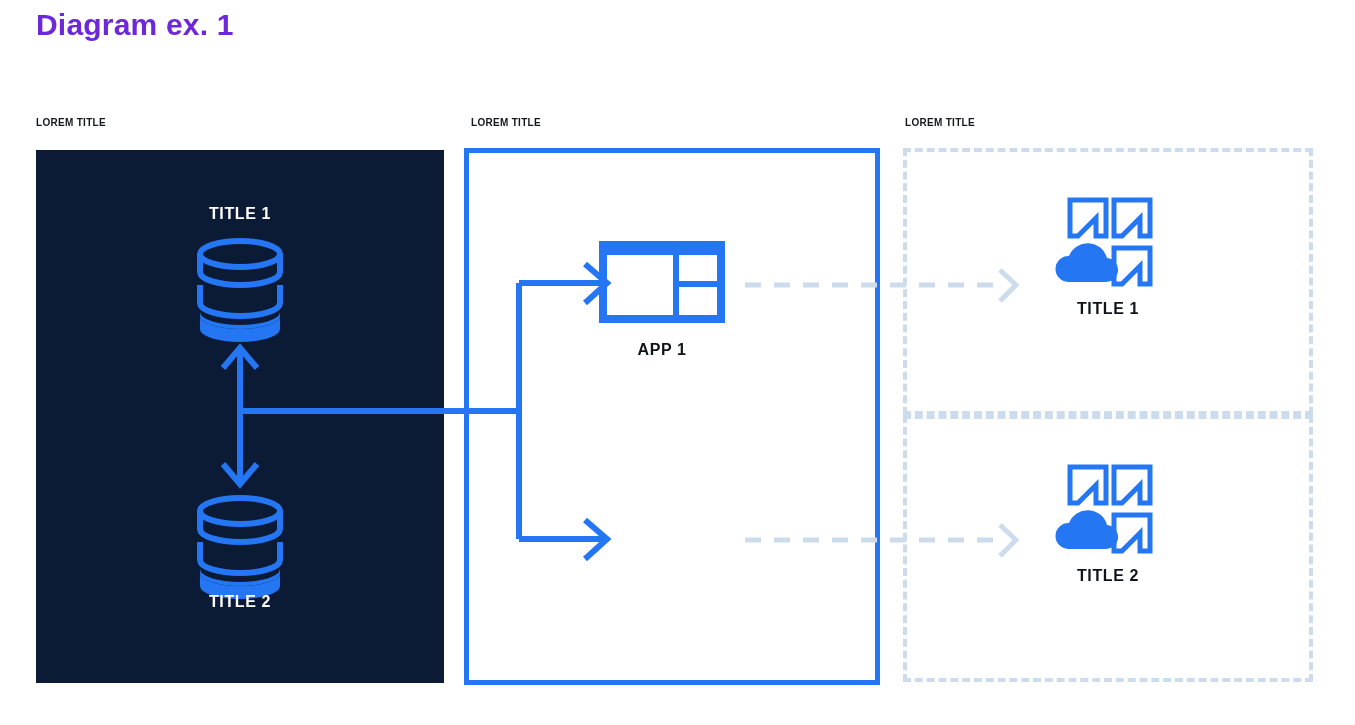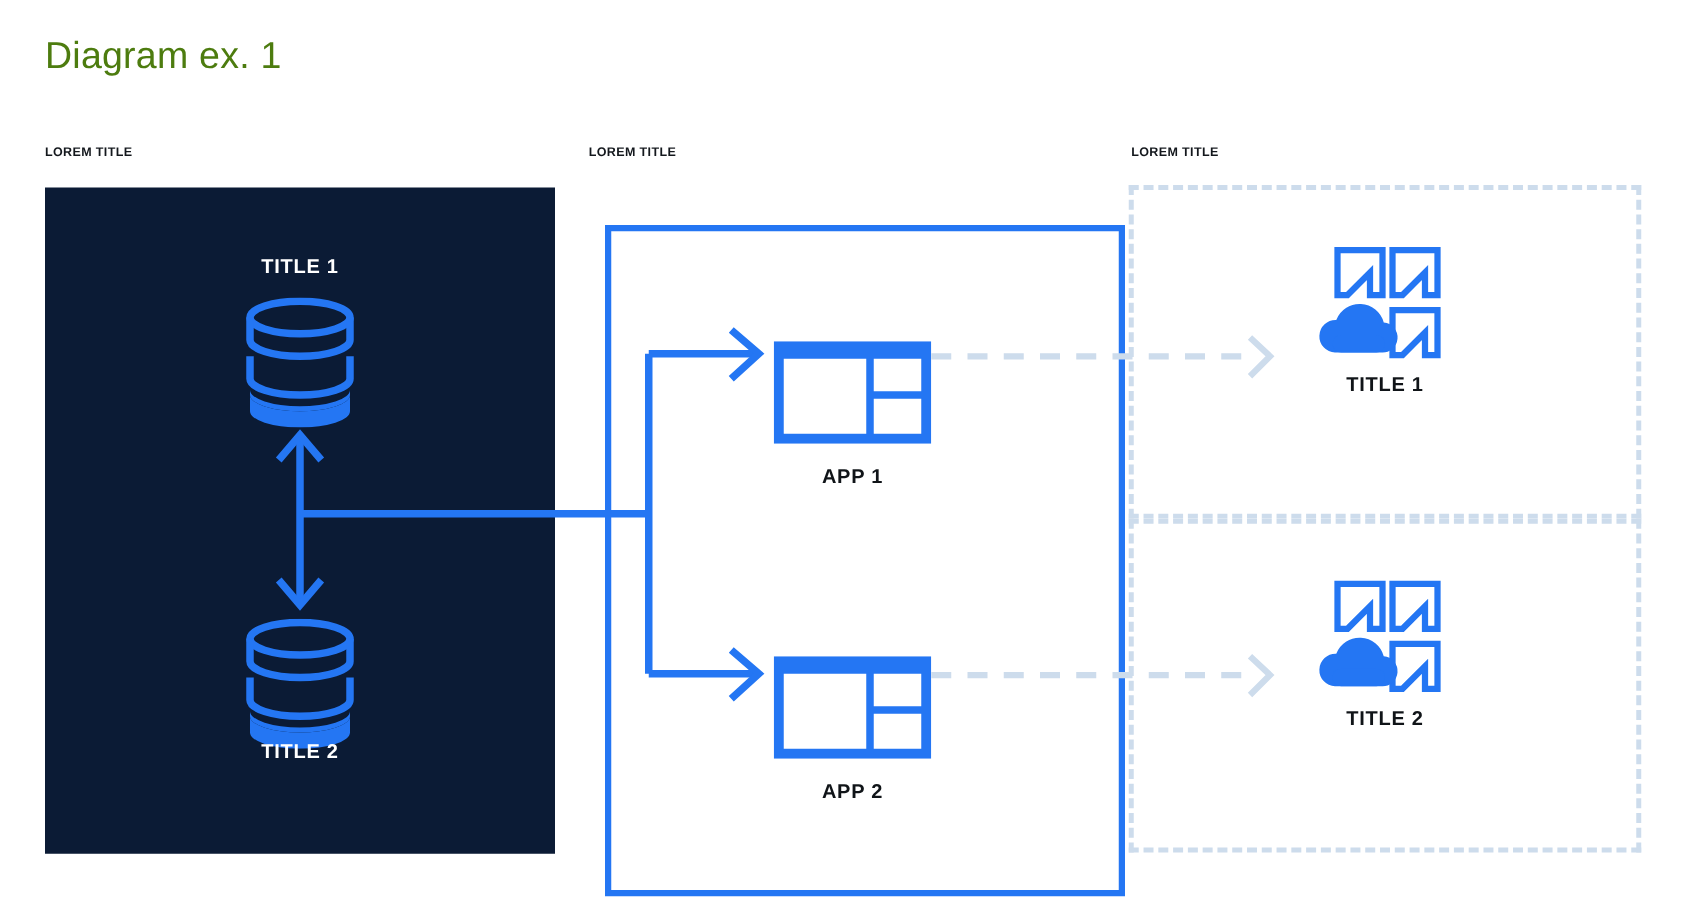--- a/index.html
+++ b/index.html
@@ -11,24 +11,24 @@
     width: 1355px;
     height: 725px;
     position: relative;
     font-family: "Liberation Sans", sans-serif;
     overflow: hidden;
   }
 
   #page-title {
     position: absolute;
     left: 36px;
-    top: 28px;
+    top: 8px;
     font-size: 30px;
-    font-weight: 400;
-    color: #4d7c0f;
+    font-weight: 700;
+    color: #6d28d9;
     letter-spacing: 0.2px;
     white-space: nowrap;
   }
 
   .column-label {
     position: absolute;
     font-size: 10px;
     font-weight: 700;
     color: #14181d;
     letter-spacing: 0.3px;
@@ -78,28 +78,27 @@
     left: 50%;
     transform: translateX(-50%);
     top: 190px;
     width: 54px;
     height: 152px;
   }
 
   
   #panel-apps {
     position: absolute;
-    left: 484px;
+    left: 464px;
     top: 148px;
     width: 416px;
     height: 537px;
     border: 5px solid #2476f3;
     box-sizing: border-box;
     background: #ffffff;
-    margin-top: 32px;
   }
 
   .app-node {
     position: absolute;
     width: 160px;
     left: 113px;
   }
   #app-node-1 { top: 88px; }
   #app-node-2 { top: 340px; }
 
@@ -207,29 +206,20 @@
   <div class="app-node" id="app-node-1">
     <svg class="app-icon" viewBox="0 0 126 82">
       <rect x="0" y="0" width="126" height="82" fill="#2476f3"></rect>
       <rect x="8" y="14" width="66" height="60" fill="#ffffff"></rect>
       <rect x="80" y="14" width="38" height="26" fill="#ffffff"></rect>
       <rect x="80" y="46" width="38" height="28" fill="#ffffff"></rect>
     </svg>
     <div class="app-label">APP 1</div>
   </div>
 
-  <div class="app-node" id="app-node-2">
-    <svg class="app-icon" viewBox="0 0 126 82">
-      <rect x="0" y="0" width="126" height="82" fill="#2476f3"></rect>
-      <rect x="8" y="14" width="66" height="60" fill="#ffffff"></rect>
-      <rect x="80" y="14" width="38" height="26" fill="#ffffff"></rect>
-      <rect x="80" y="46" width="38" height="28" fill="#ffffff"></rect>
-    </svg>
-    <div class="app-label">APP 2</div>
-  </div>
 </div>
 
 <div class="panel-cloud" id="panel-cloud-1">
   <div class="cloud-node">
     <svg class="cloud-icon" viewBox="0 0 108 100">
       <path d="M16 46 L16 10 L52 10 L52 46 L42 46 L42 28 L24 46 Z" fill="#ffffff" stroke="#2476f3" stroke-width="5" stroke-linejoin="miter"></path>
       <path d="M60 46 L60 10 L96 10 L96 46 L86 46 L86 28 L68 46 Z" fill="#ffffff" stroke="#2476f3" stroke-width="5" stroke-linejoin="miter"></path>
       <path d="M60 94 L60 58 L96 58 L96 94 L86 94 L86 76 L68 94 Z" fill="#ffffff" stroke="#2476f3" stroke-width="5" stroke-linejoin="miter"></path>
       <path d="M14 92 a13 13 0 0 1 1 -26 a20 20 0 0 1 38 2 a12 12 0 0 1 -2 24 Z" fill="#2476f3"></path>
       <rect x="12" y="78" width="42" height="14" rx="7" fill="#2476f3"></rect>

